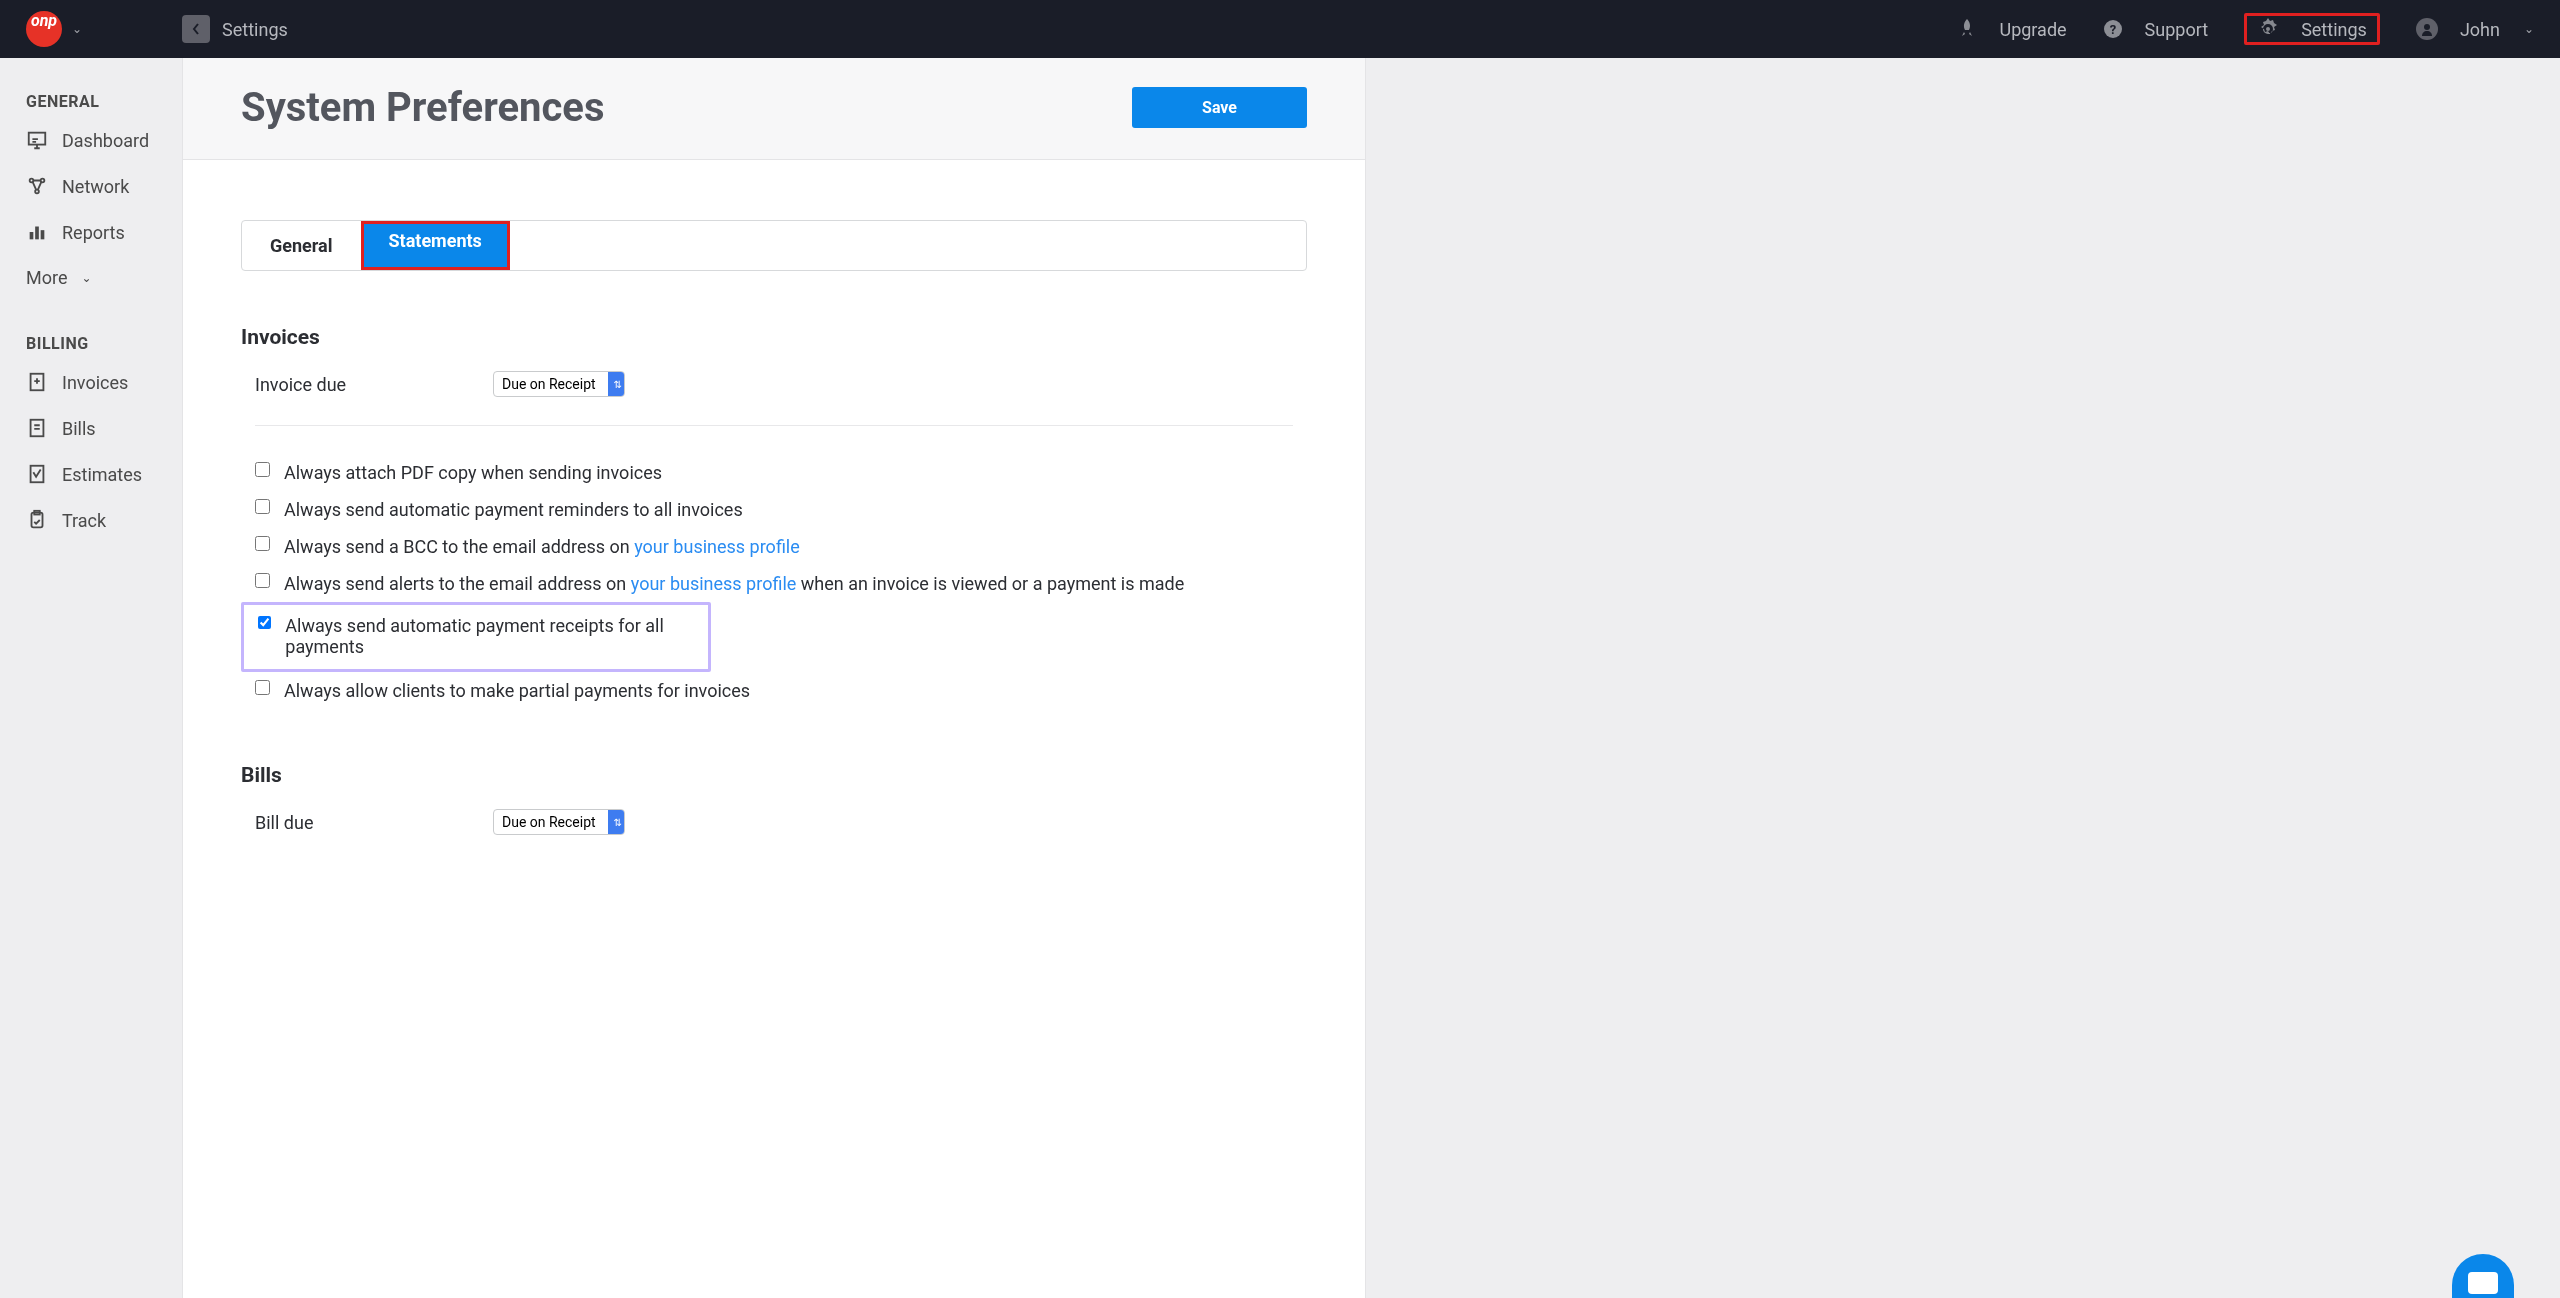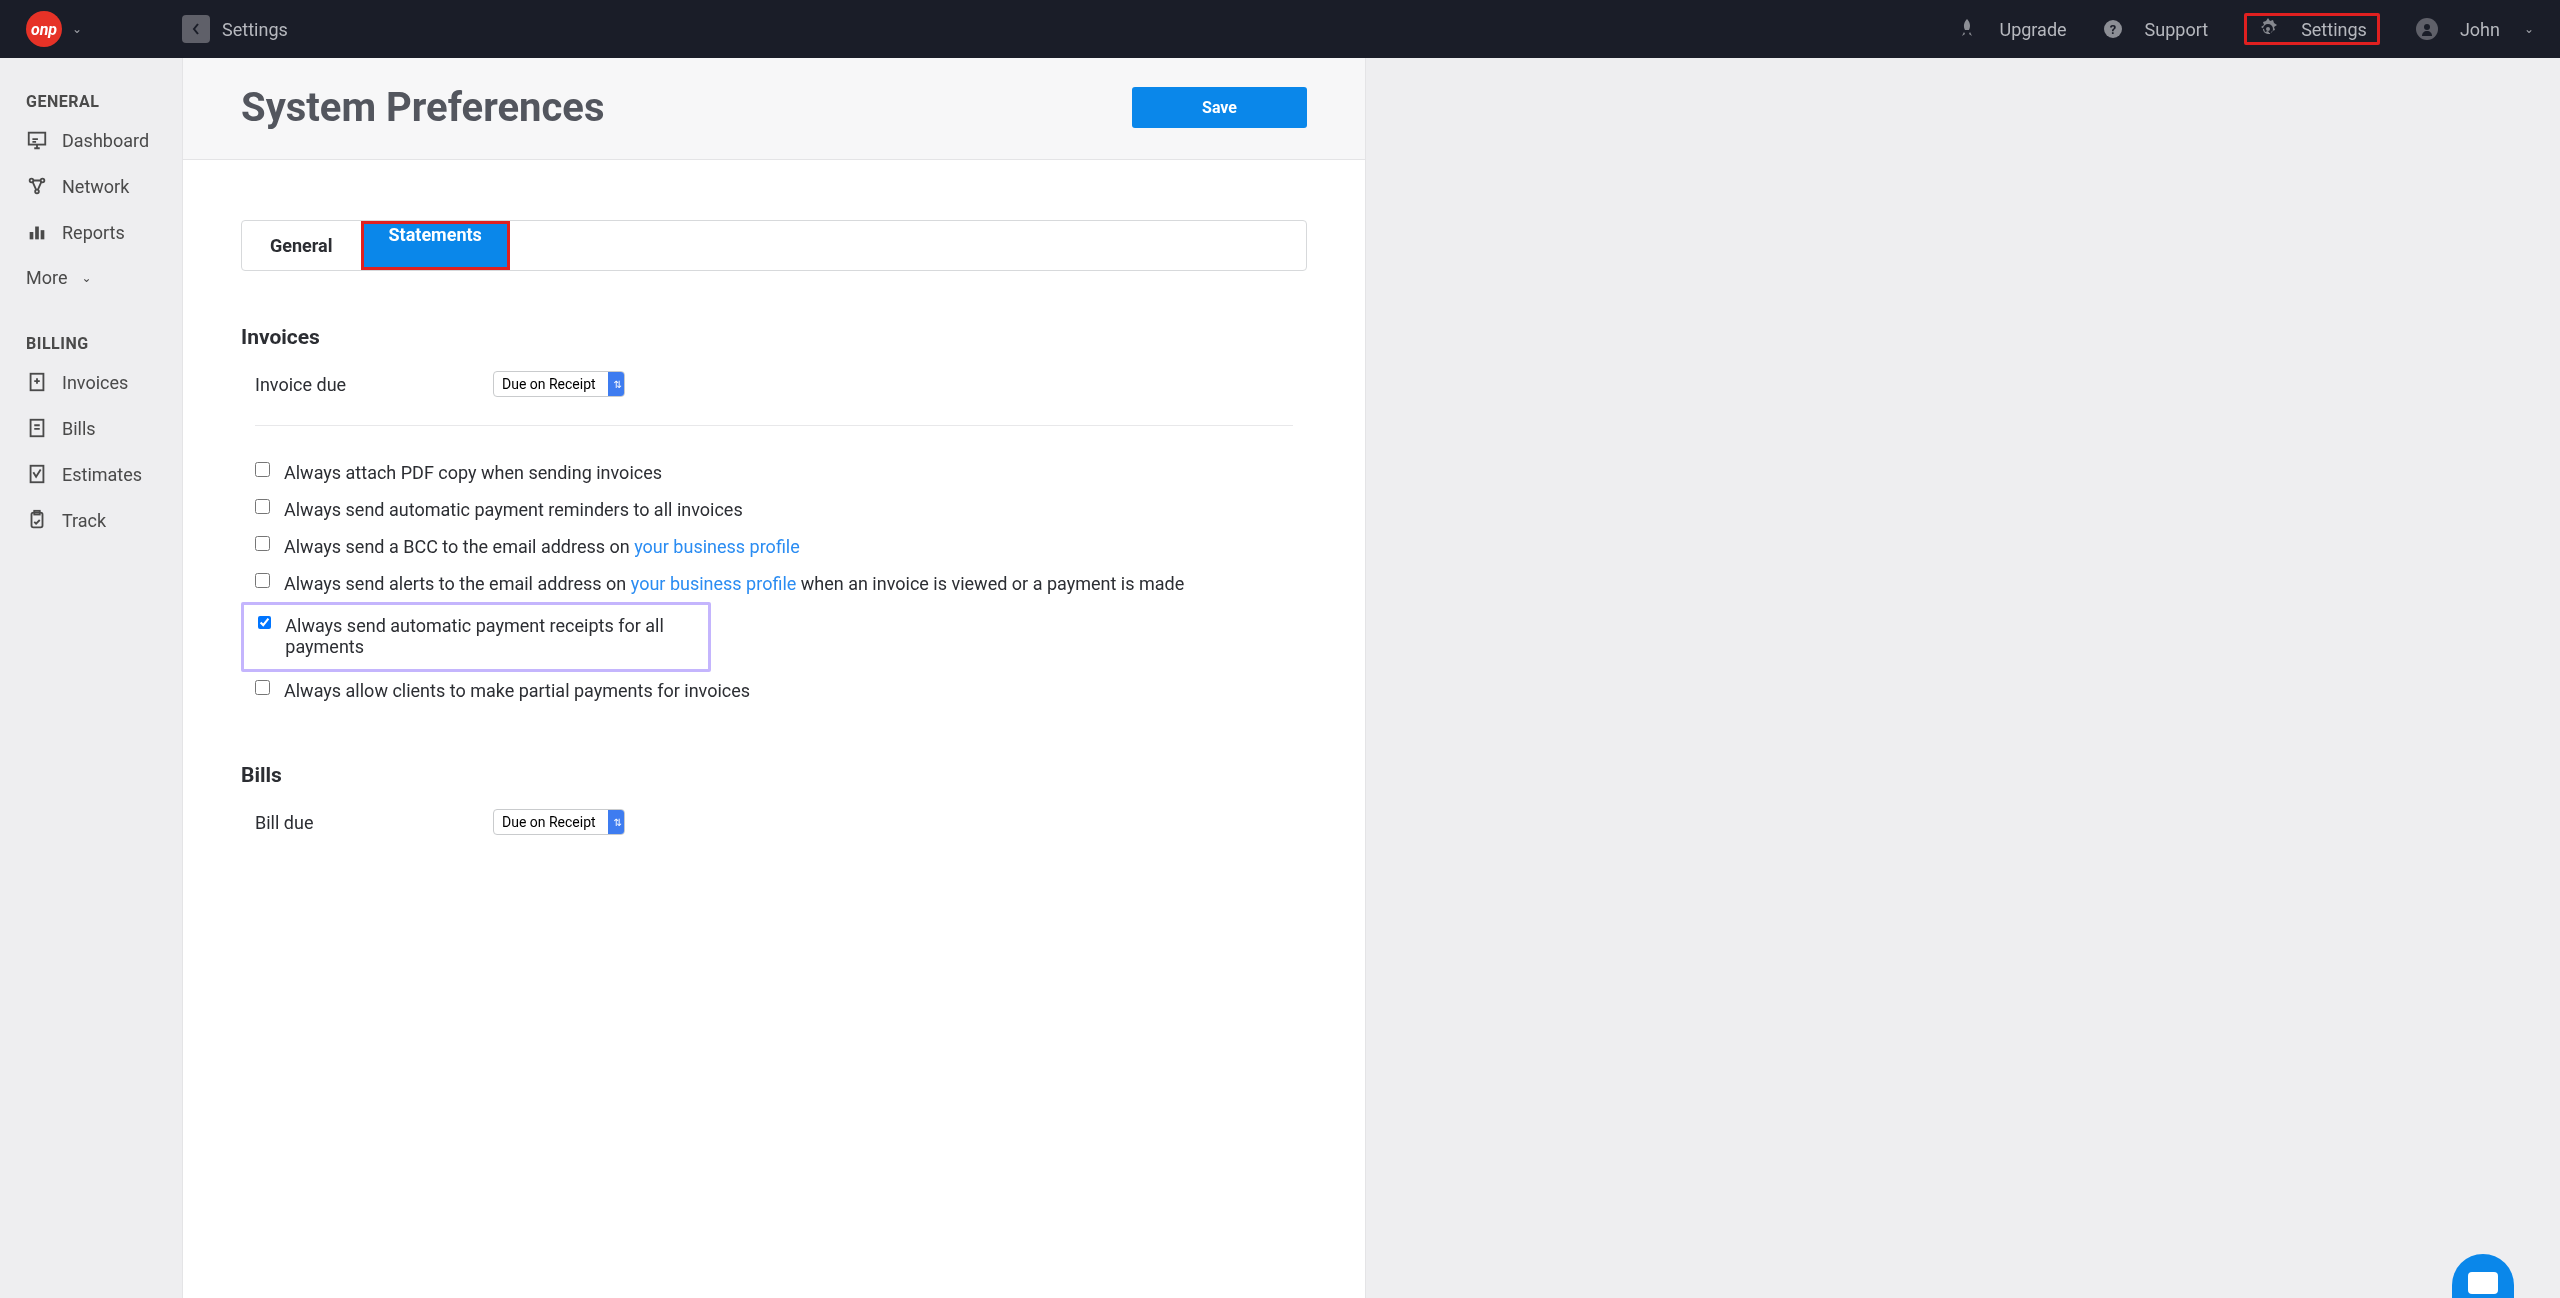--- a/index.html
+++ b/index.html
@@ -1,19 +1,19 @@
 <!DOCTYPE html>
 <html><head>
 <meta charset="utf-8">
 <style>
 * { margin:0; padding:0; box-sizing:border-box; font-family:-apple-system,BlinkMacSystemFont,"Segoe UI",Roboto,Helvetica,Arial,sans-serif; }
 body { background:#eeeef0; overflow-x:hidden; }
 
 .topbar { height:58px; background:#1a1d28; display:flex; align-items:center; padding:0 26px; color:#9ea0a7; }
-.topbar .logo { width:36px; height:36px; border-radius:50%; background:#e63227; display:flex; align-items:center; justify-content:center; margin-right:8px; }
+.topbar .logo { width:36px; height:36px; border-radius:50%; background:#e63227; display:flex; align-items:flex-start; justify-content:center; margin-right:8px; }
 .topbar .logo-text { color:#fff; font-weight:700; font-style:italic; font-size:16px; }
 .topbar .chev { color:#9ea0a7; font-size:12px; margin-left:2px; }
 .topbar .back-btn { width:28px; height:28px; background:#5f6069; border-radius:4px; display:flex; align-items:center; justify-content:center; margin-left:100px; margin-right:12px; cursor:pointer; }
 .topbar .breadcrumb { color:#b6b8be; font-size:18px; }
 .topbar .spacer { flex:1; }
 .topbar .nav-item { display:flex; align-items:center; gap:22px; margin-left:36px; font-size:18px; color:#b6b8be; cursor:pointer; }
 .topbar .nav-item svg, .topbar .nav-item .avatar-icon { flex-shrink:0; }
 .topbar .nav-item.highlight { border:3px solid #e02020; padding:2px 10px; border-radius:2px; }
 .avatar-icon { width:22px; height:22px; border-radius:50%; background:#5f6069; display:flex; align-items:center; justify-content:center; color:#1a1d28; }
 
@@ -25,21 +25,21 @@
 .sidebar .nav-link svg { width:22px; height:22px; flex-shrink:0; }
 
 .main { flex:1; max-width:1184px; background:#fff; border-left:1px solid #e4e4e6; border-right:1px solid #e4e4e6; min-height:calc(100vh - 58px); }
 .page-header { background:#f7f7f8; padding:26px 58px 28px; border-bottom:1px solid #e4e4e6; display:flex; align-items:center; justify-content:space-between; }
 .page-title { font-size:40px; font-weight:700; color:#53565e; }
 .save-btn { background:#0a87ea; color:#fff; border:none; padding:11px 70px; font-size:16px; font-weight:700; border-radius:3px; cursor:pointer; }
 
 .content { padding:60px 58px; }
 .tabs { border:1px solid #d7d9db; border-radius:4px; display:flex; overflow:hidden; }
 .tab { padding:14px 28px; font-size:18px; font-weight:700; color:#2c2e33; cursor:pointer; }
-.tab.active { background:#0a87ea; color:#fff; border:3px solid #e02020; padding:0 25px; }
+.tab.active { background:#0a87ea; color:#fff; border:3px solid #e02020; padding:6px 25px; }
 
 .section-label { font-size:21px; font-weight:700; color:#2c2e33; margin-top:54px; margin-bottom:22px; }
 .form-row { display:flex; align-items:center; gap:128px; padding:0 14px; margin-bottom:12px; }
 .form-label { font-size:18px; color:#2c2e33; min-width:110px; }
 .select { appearance:none; -webkit-appearance:none; background:#fff; border:1px solid #c9cbcd; border-radius:4px; padding:4px 28px 4px 8px; font-size:14px; position:relative; }
 .select-wrap { position:relative; display:inline-block; }
 .select-wrap::after { content:""; position:absolute; right:1px; top:1px; bottom:1px; width:16px; background:#3e7cf0; border-radius:0 3px 3px 0; }
 .select-wrap::before { content:"⇅"; position:absolute; right:3px; top:50%; transform:translateY(-50%); font-size:10px; color:#fff; z-index:2; }
 
 .divider { height:1px; background:#e8e8ea; margin:28px 14px; }

